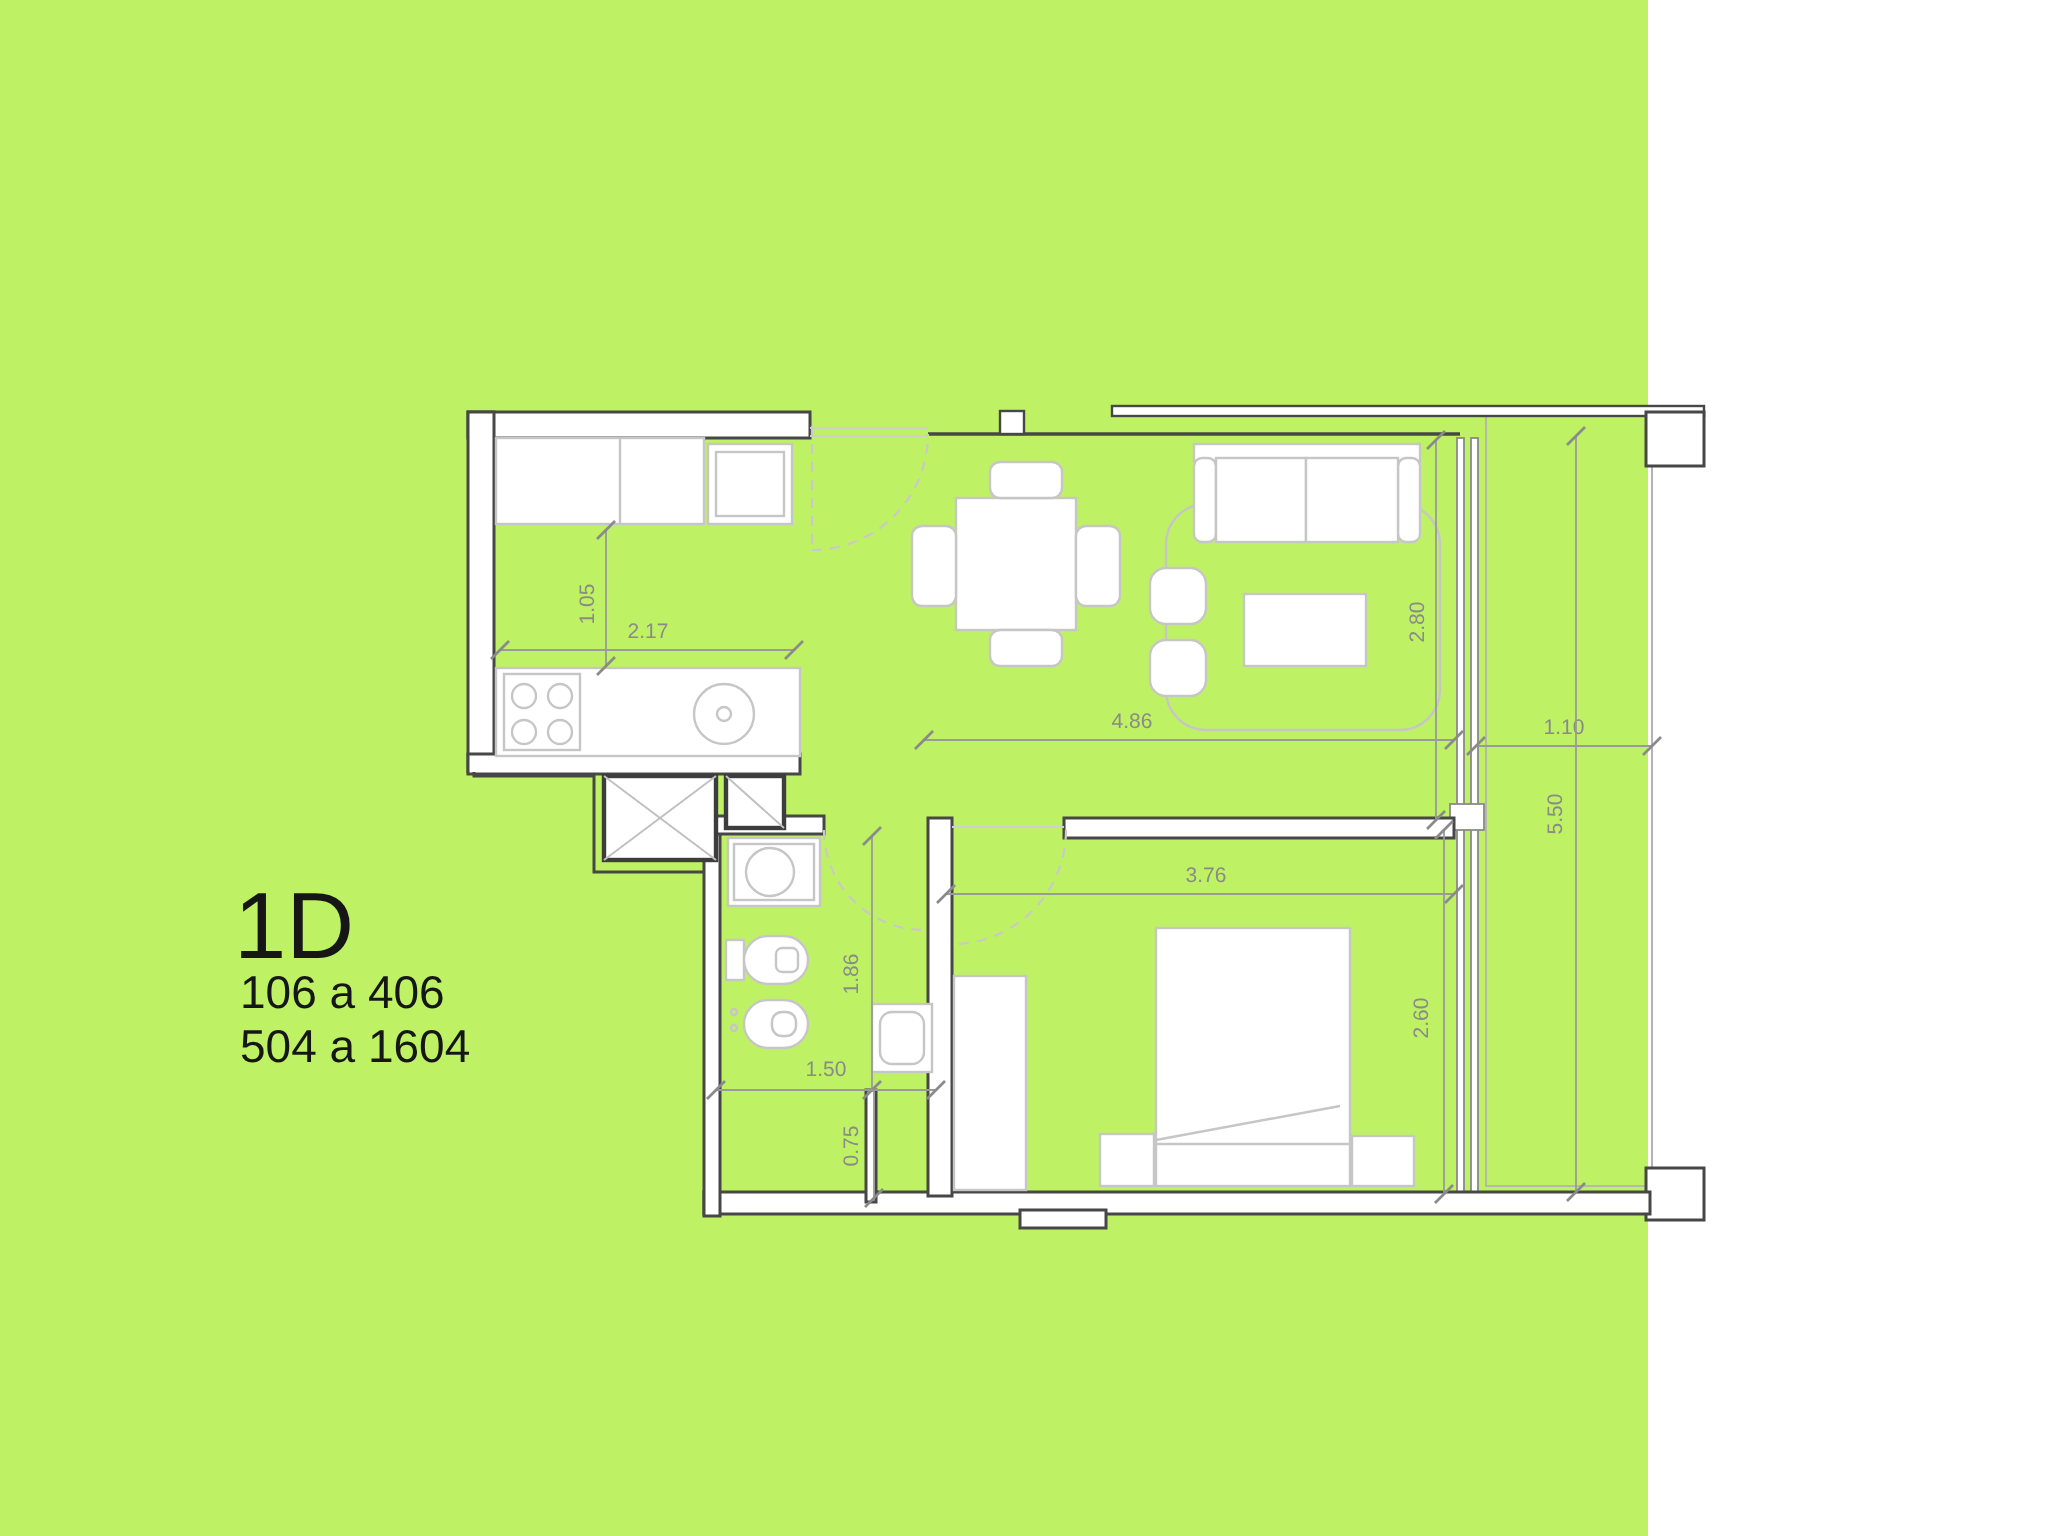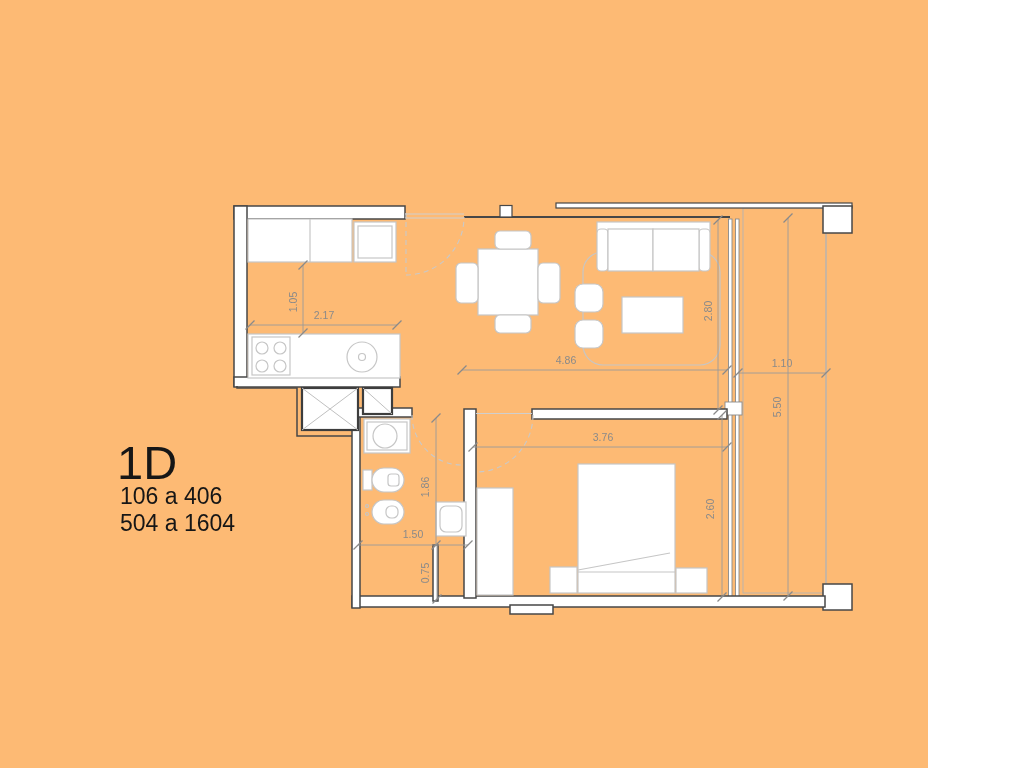--- a/index.html
+++ b/index.html
@@ -1,17 +1,17 @@
 <!DOCTYPE html>
 <html><head>
 <meta charset="utf-8">
 <style>
   html,body{margin:0;padding:0;background:#ffffff;width:1024px;height:768px;overflow:hidden;
             font-family:"Liberation Sans",sans-serif;}
-  .canvas{position:relative;width:928px;height:768px;background:#fdba74;}
+  .canvas{position:relative;width:824px;height:768px;background:#bef264;}
   
   .wall{fill:#ffffff;stroke:#474747;stroke-width:1.5;}
   .wallthick{fill:#ffffff;stroke:#3d3d3d;stroke-width:2.2;}
   .contour{fill:none;stroke:#474747;stroke-width:1.5;}
   .thinline{stroke:#474747;stroke-width:1.8;fill:none;}
   .bandline{fill:#ffffff;stroke:#474747;stroke-width:1.2;}
   
   .furn{fill:#ffffff;stroke:#c6c6c6;stroke-width:1.2;}
   .furnline{stroke:#c6c6c6;stroke-width:1.2;fill:none;}
   .shaftx{stroke:#c0c0c0;stroke-width:1;fill:none;}

